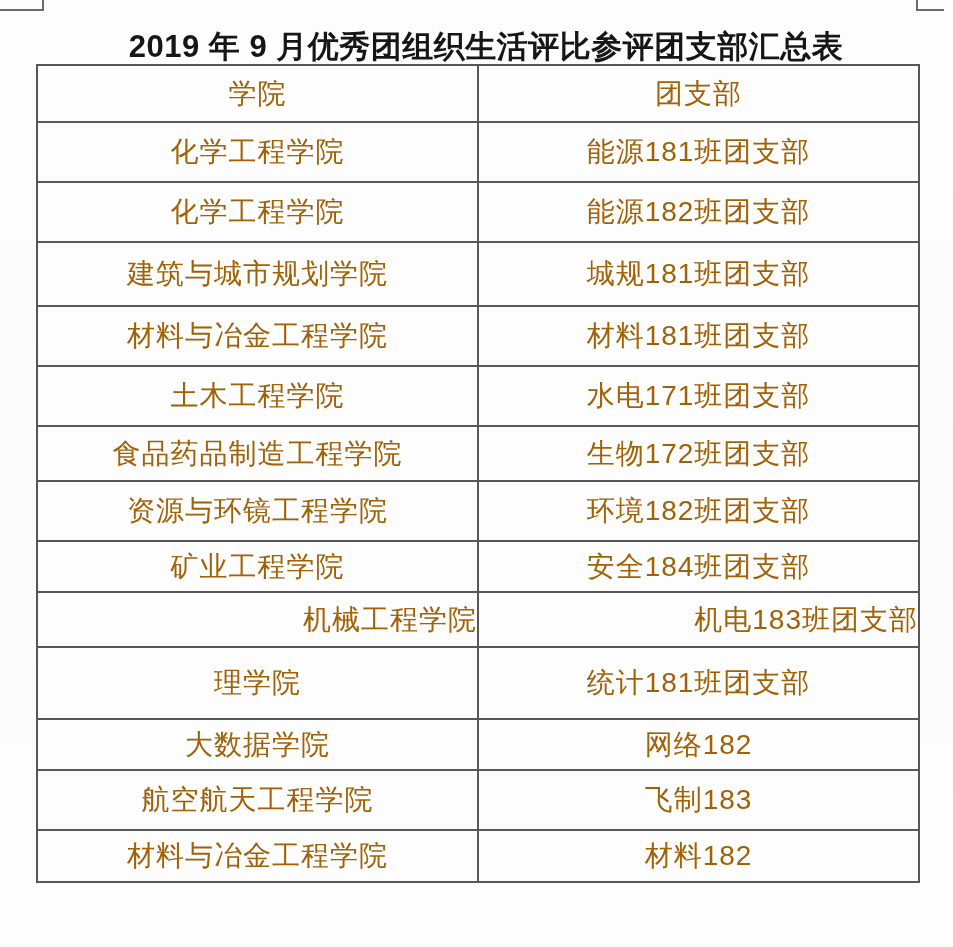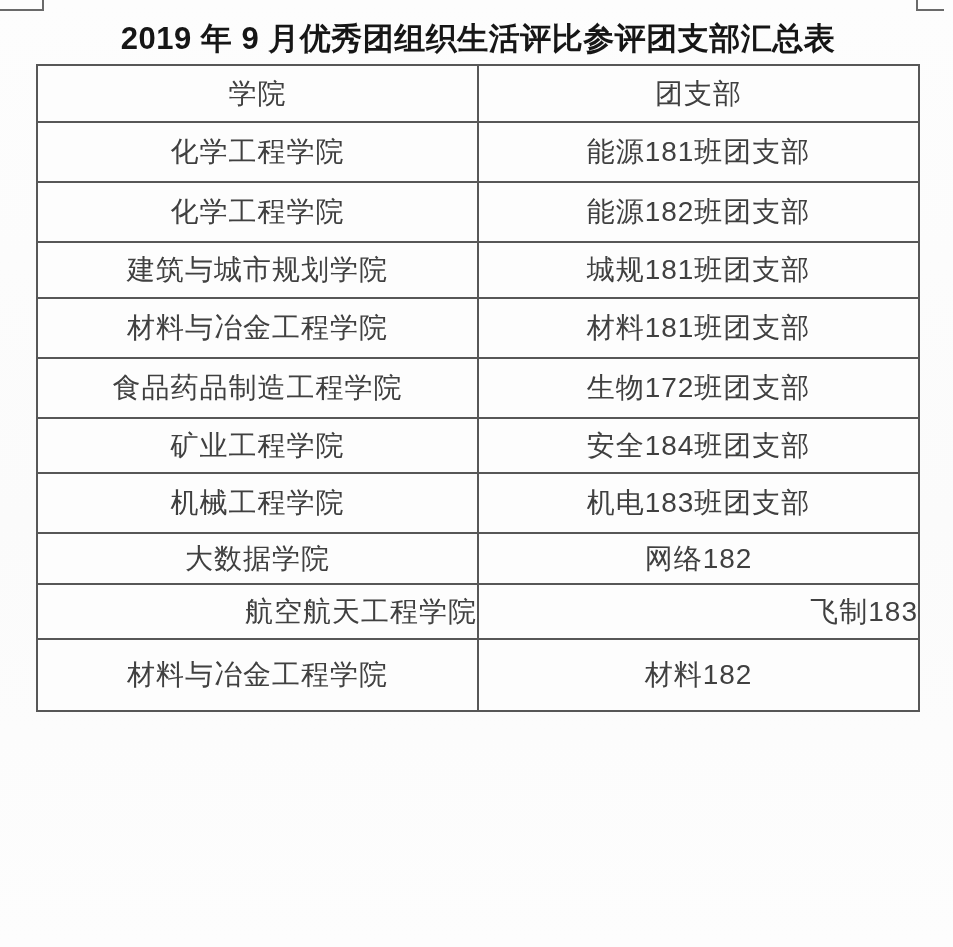--- a/index.html
+++ b/index.html
@@ -36,21 +36,21 @@
     width: 28px;
     height: 11px;
     border-left: 2px solid #6a6a6a;
     border-bottom: 2px solid #6a6a6a;
   }
   .title {
     position: absolute;
     top: 21px;
     left: 36px;
     width: 884px;
-    margin: 0;
+    margin: 8px;
     text-align: center;
     font-size: 31px;
     line-height: 36px;
     font-weight: bold;
     letter-spacing: 0.5px;
     color: #161616;
     white-space: nowrap;
   }
   table.summary {
     position: absolute;
@@ -61,31 +61,31 @@
     table-layout: fixed;
     background: #fdfdfd;
   }
   table.summary th,
   table.summary td {
     border: 2px solid #575757;
     text-align: center;
     vertical-align: middle;
     font-size: 28px;
     font-weight: normal;
-    color: #404040;
+    color: #a16207;
     padding: 0;
     letter-spacing: 1px;
   }
   table.summary th {
     height: 57px;
     width: 50%;
   }
   table.summary tbody td { height: 60px; }
   
-  table.summary tbody tr:nth-child(3)  td { height: 56px; }
+  table.summary tbody tr:nth-child(3)  td { height: 64px; }
   table.summary tbody tr:nth-child(6)  td { height: 55px; }
   table.summary tbody tr:nth-child(8)  td { height: 51px; }
   table.summary tbody tr:nth-child(9)  td { height: 55px; text-align: right; }
   table.summary tbody tr:nth-child(10) td { height: 72px; }
   table.summary tbody tr:nth-child(11) td { height: 51px; }
   table.summary tbody tr:nth-child(13) td { height: 52px; border-radius: 24px; }
   table.summary tbody tr:nth-child(14) td { height: 60px; }
 </style>
 </head>
 <body>
@@ -115,30 +115,42 @@
         </tr>
         <tr>
           <td>建筑与城市规划学院</td>
           <td>城规181班团支部</td>
         </tr>
         <tr>
           <td>材料与冶金工程学院</td>
           <td>材料181班团支部</td>
         </tr>
         <tr>
+          <td>土木工程学院</td>
+          <td>水电171班团支部</td>
+        </tr>
+        <tr>
           <td>食品药品制造工程学院</td>
           <td>生物172班团支部</td>
+        </tr>
+        <tr>
+          <td>资源与环镜工程学院</td>
+          <td>环境182班团支部</td>
         </tr>
         <tr>
           <td>矿业工程学院</td>
           <td>安全184班团支部</td>
         </tr>
         <tr>
           <td>机械工程学院</td>
           <td>机电183班团支部</td>
+        </tr>
+        <tr>
+          <td>理学院</td>
+          <td>统计181班团支部</td>
         </tr>
         <tr>
           <td>大数据学院</td>
           <td>网络182</td>
         </tr>
         <tr>
           <td>航空航天工程学院</td>
           <td>飞制183</td>
         </tr>
         <tr>

